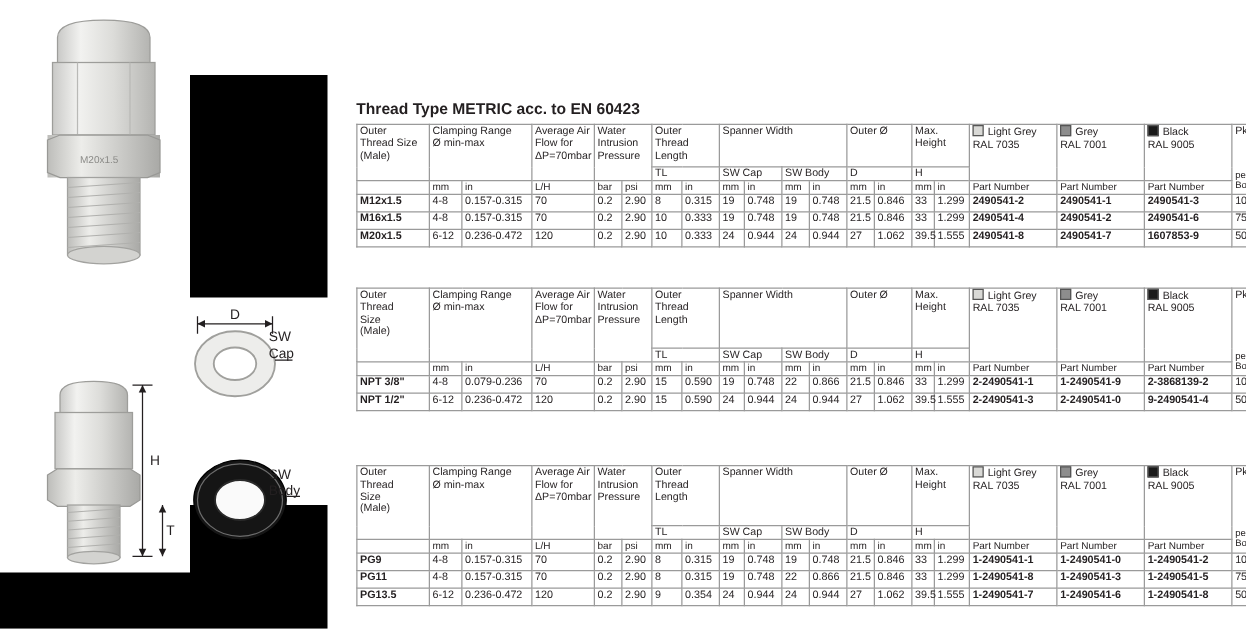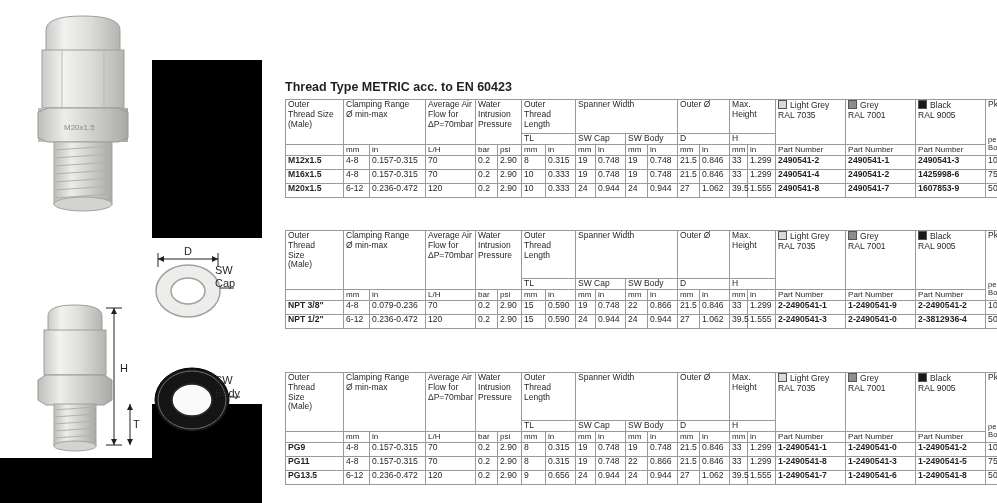--- a/index.html
+++ b/index.html
@@ -291,21 +291,21 @@
         <td>19</td>
         <td>0.748</td>
         <td>19</td>
         <td>0.748</td>
         <td>21.5</td>
         <td>0.846</td>
         <td>33</td>
         <td>1.299</td>
         <td class="pn">2490541-4</td>
         <td class="pn">2490541-2</td>
-        <td class="pn">1425998-6</td>
+        <td class="pn">2490541-6</td>
         <td>75</td>
       </tr>
       <tr class="datarow">
         <td class="first">M20x1.5</td>
         <td>6-12</td>
         <td>0.236-0.472</td>
         <td>120</td>
         <td>0.2</td>
         <td>2.90</td>
         <td>10</td>
@@ -428,21 +428,21 @@
         <td>19</td>
         <td>0.748</td>
         <td>22</td>
         <td>0.866</td>
         <td>21.5</td>
         <td>0.846</td>
         <td>33</td>
         <td>1.299</td>
         <td class="pn">2-2490541-1</td>
         <td class="pn">1-2490541-9</td>
-        <td class="pn">2-2490541-2</td>
+        <td class="pn">2-3868139-2</td>
         <td>100</td>
       </tr>
       <tr class="datarow">
         <td class="first">NPT 1/2"</td>
         <td>6-12</td>
         <td>0.236-0.472</td>
         <td>120</td>
         <td>0.2</td>
         <td>2.90</td>
         <td>15</td>
@@ -450,21 +450,21 @@
         <td>24</td>
         <td>0.944</td>
         <td>24</td>
         <td>0.944</td>
         <td>27</td>
         <td>1.062</td>
         <td>39.5</td>
         <td>1.555</td>
         <td class="pn">2-2490541-3</td>
         <td class="pn">2-2490541-0</td>
-        <td class="pn">2-3812936-4</td>
+        <td class="pn">9-2490541-4</td>
         <td>50</td>
       </tr>
     </tbody>
   </table>
 </div>
 
 <div class="section" style="top:372px">
   <table>
     <colgroup>
       <col style="width:58px">
@@ -598,21 +598,21 @@
         <td>75</td>
       </tr>
       <tr class="datarow">
         <td class="first">PG13.5</td>
         <td>6-12</td>
         <td>0.236-0.472</td>
         <td>120</td>
         <td>0.2</td>
         <td>2.90</td>
         <td>9</td>
-        <td>0.656</td>
+        <td>0.354</td>
         <td>24</td>
         <td>0.944</td>
         <td>24</td>
         <td>0.944</td>
         <td>27</td>
         <td>1.062</td>
         <td>39.5</td>
         <td>1.555</td>
         <td class="pn">1-2490541-7</td>
         <td class="pn">1-2490541-6</td>

